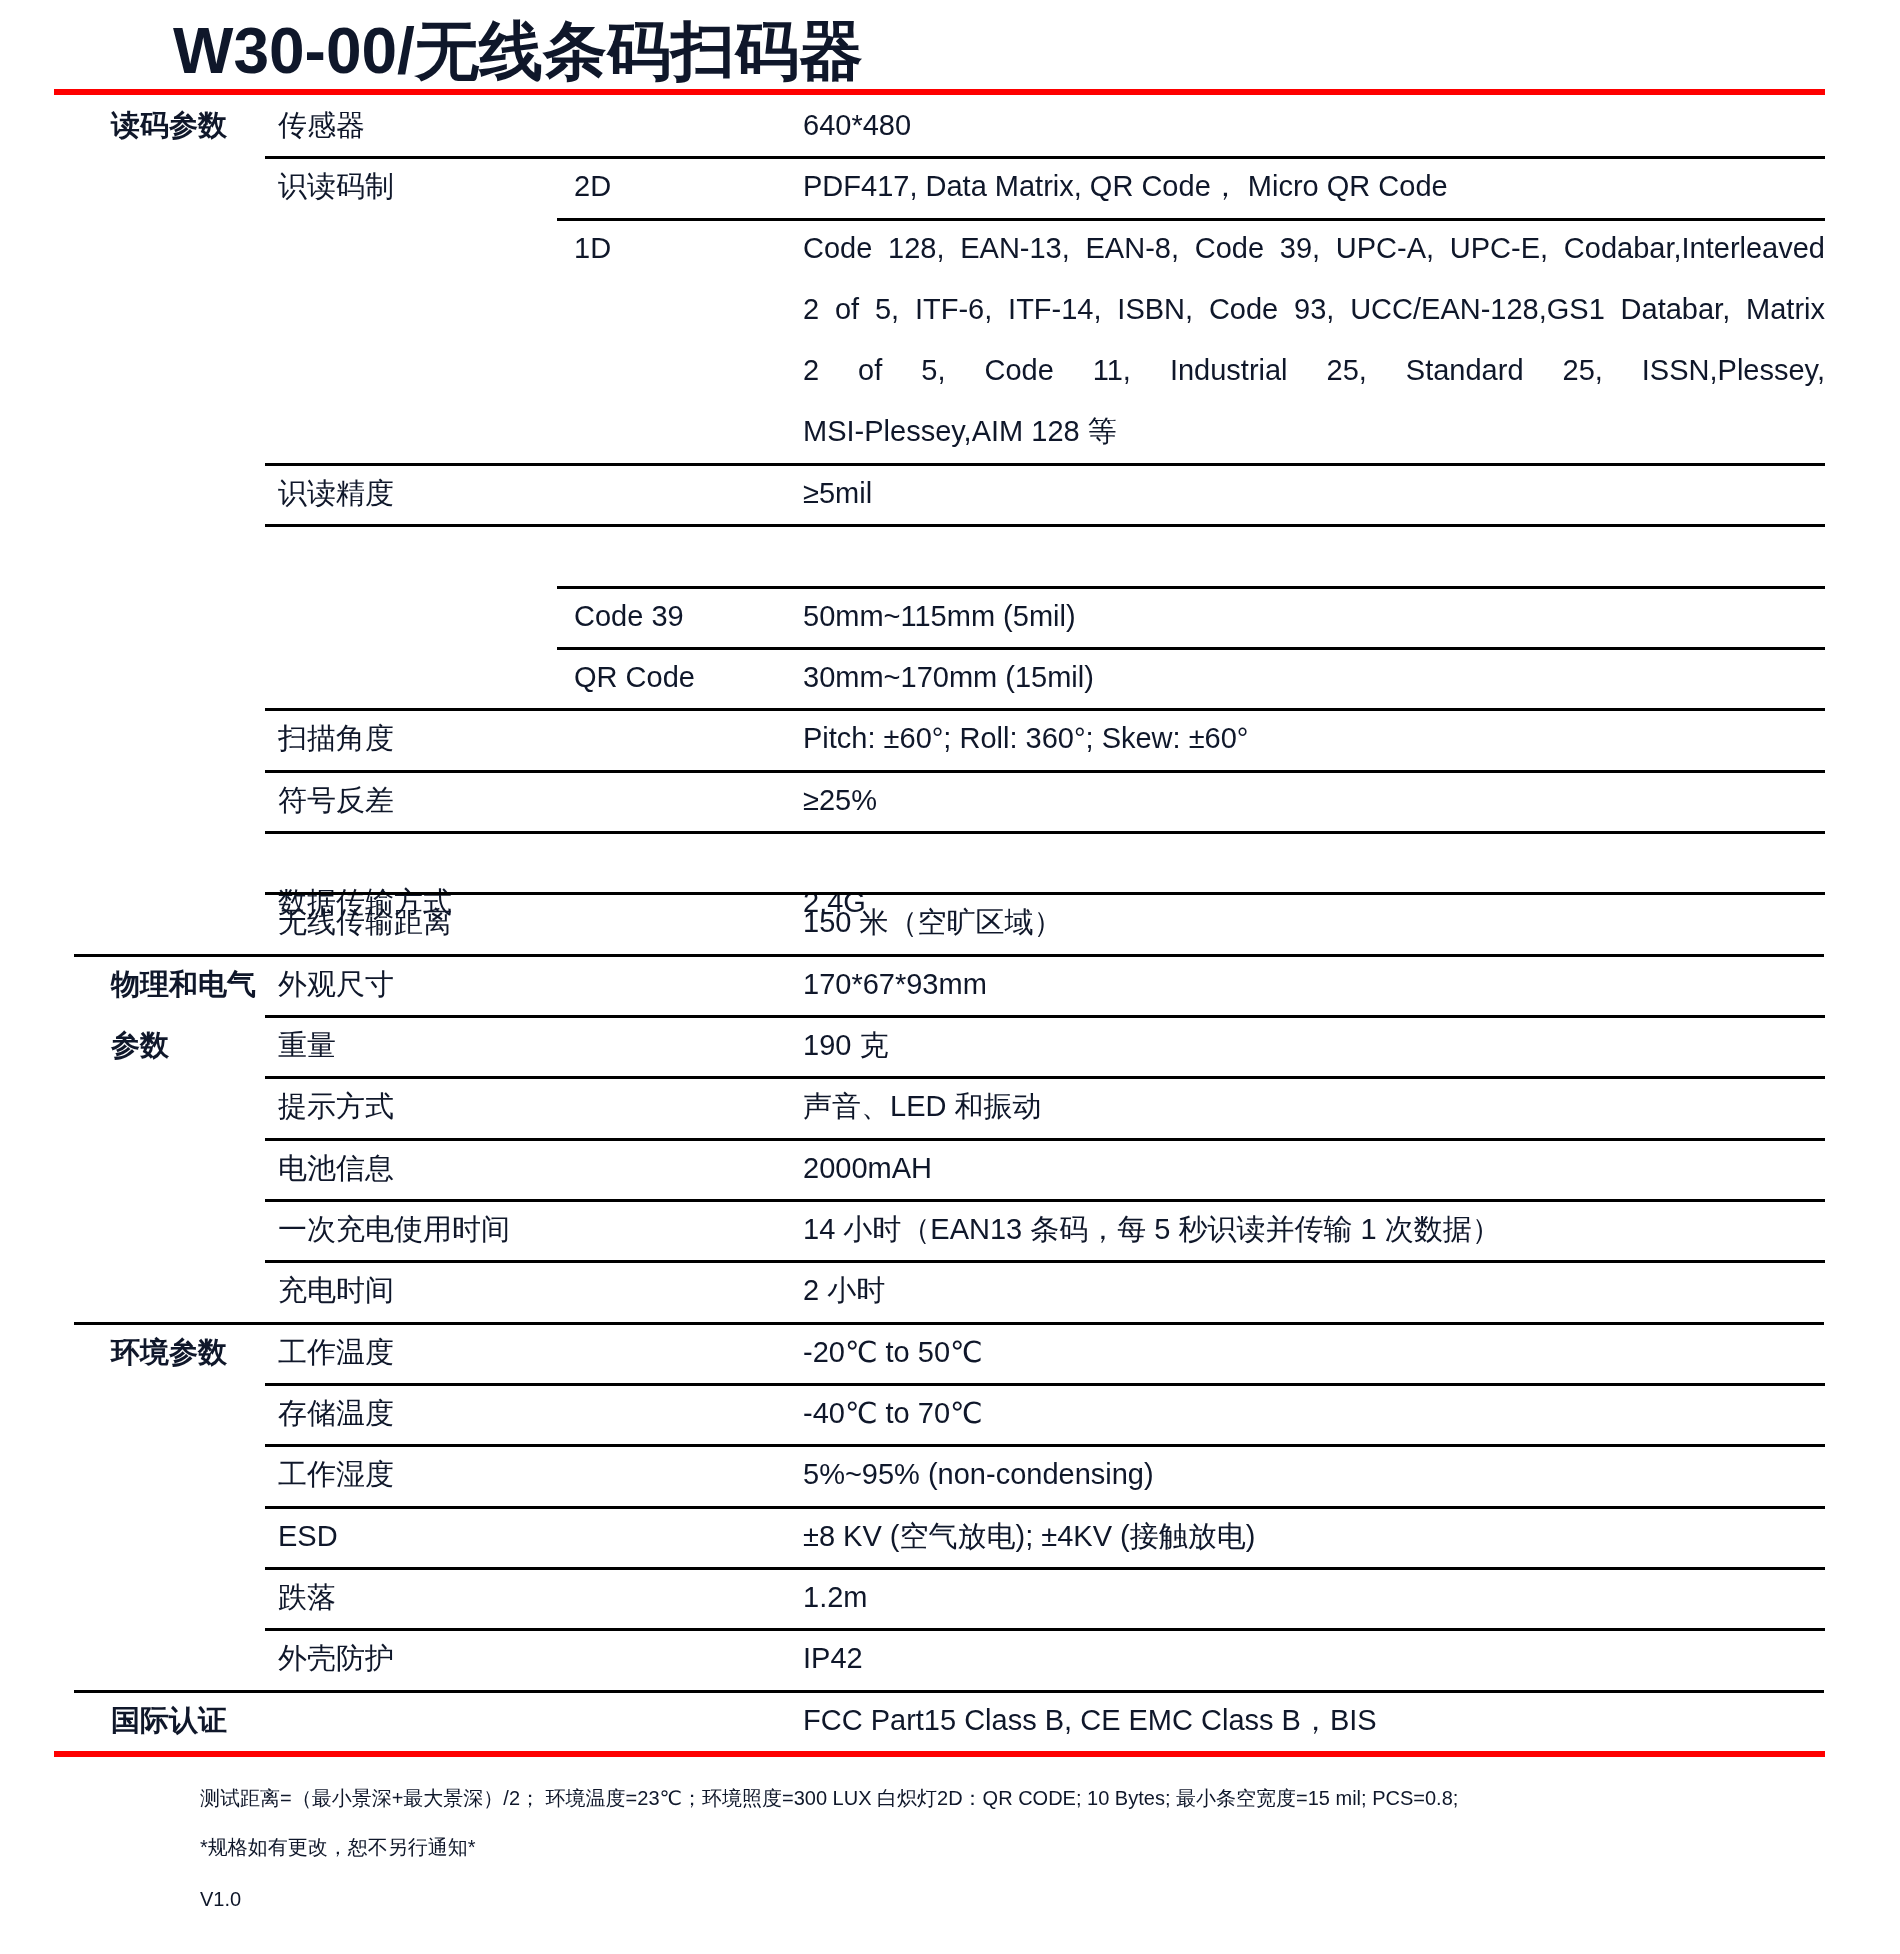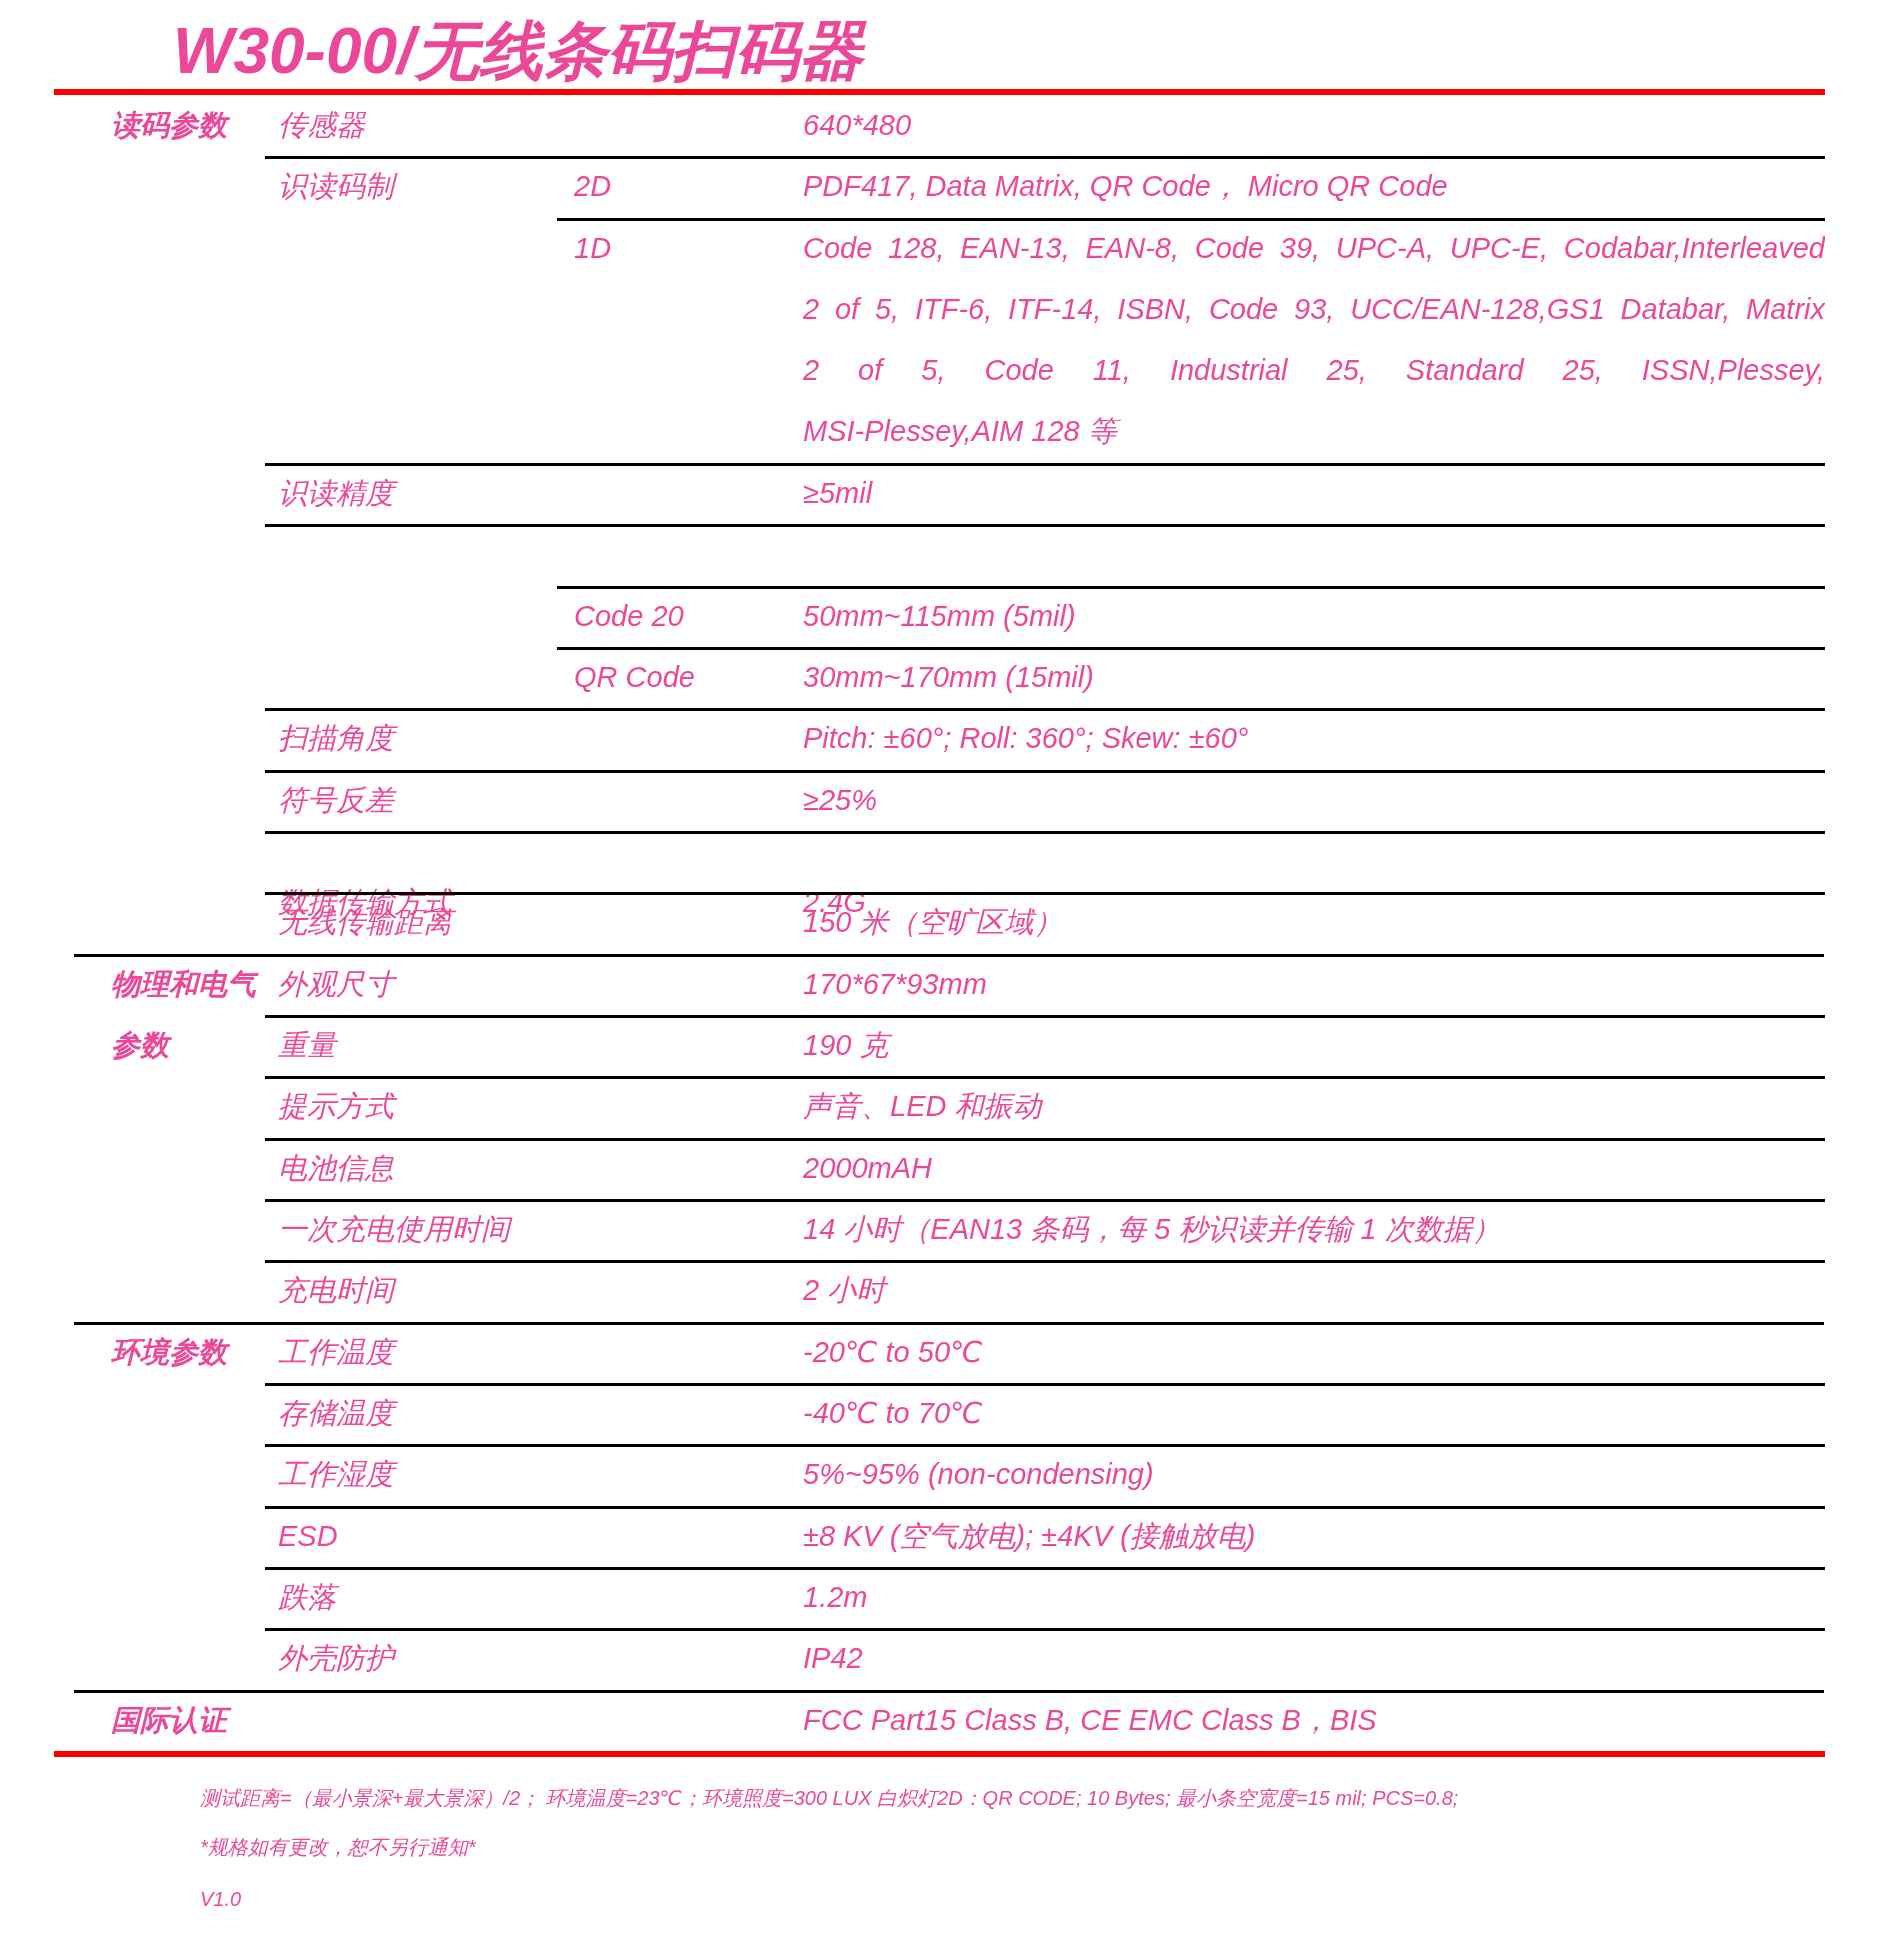--- a/index.html
+++ b/index.html
@@ -1,20 +1,19 @@
 <!DOCTYPE html>
 <html style="font-size:12.3px"><head>
 <meta charset="utf-8">
 <style>
   html,body{margin:0;padding:0;background:#ffffff;}
   #page{
     position:relative;width:1901px;height:1954px;background:#ffffff;
-    font-family:"Liberation Sans","DejaVu Sans",sans-serif;color:#ec4899;
+    font-family:"Liberation Sans","DejaVu Sans",sans-serif;color:#0f172a;
     overflow:hidden;
-    font-style:italic;
   }
   #title{
     position:absolute;left:173px;top:14px;height:74px;line-height:74px;
     font-size:64px;font-weight:700;letter-spacing:0;white-space:nowrap;
   }
   .redline{position:absolute;left:54px;width:1771px;height:6.1px;background:#fe0000;}
   .hline{position:absolute;height:3.1px;background:#000;}
   .hline.full{left:74px;width:1750px;}
   .hline.from-param{left:265px;width:1560px;}
   .hline.from-sub{left:557px;width:1268px;}
@@ -67,21 +66,21 @@
 
   <div class="row" style="top:463px;height:61px">
     <div class="cell single param">识读精度</div>
     <div class="cell single value">≥5mil</div>
   </div>
   <div class="hline from-param" style="top:524px"></div>
 
   <div class="hline from-sub" style="top:586px"></div>
 
   <div class="row" style="top:586px;height:61px">
-    <div class="cell single sub">Code 20</div>
+    <div class="cell single sub">Code 39</div>
     <div class="cell single value">50mm~115mm (5mil)</div>
   </div>
   <div class="hline from-sub" style="top:647px"></div>
 
   <div class="row" style="top:647px;height:61px">
     <div class="cell single sub">QR Code</div>
     <div class="cell single value">30mm~170mm (15mil)</div>
   </div>
   <div class="hline from-param" style="top:708px"></div>
 

